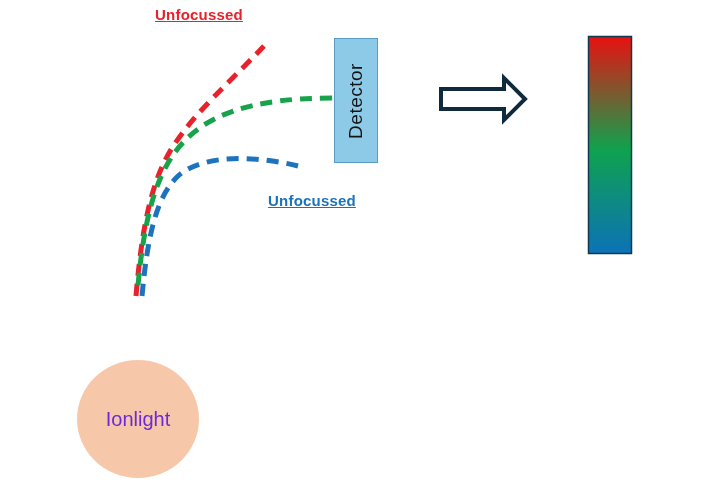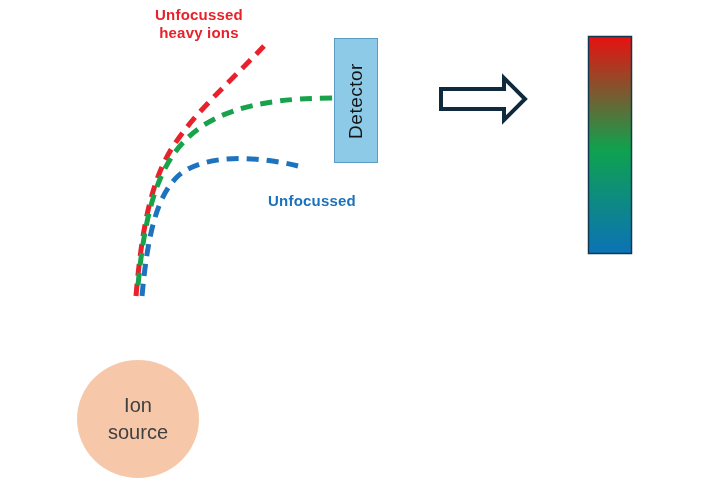--- a/index.html
+++ b/index.html
@@ -33,21 +33,21 @@
     top: 6px;
     width: 110px;
     color: #e8212b;
   }
   .label-light {
     left: 257px;
     top: 192px;
     width: 110px;
     color: #1b72bc;
   }
-  .label .ln { display: block; }
+  .label .ln { display: block; text-decoration: underline; }
   .detector {
     position: absolute;
     left: 334px;
     top: 38px;
     width: 44px;
     height: 125px;
     background: #8ccae8;
     border: 1px solid #5a9cc2;
     box-sizing: border-box;
     display: flex;
@@ -63,26 +63,26 @@
   }
   .ion-source {
     position: absolute;
     left: 77px;
     top: 360px;
     width: 122px;
     height: 118px;
     border-radius: 50%;
     background: #f6c8a9;
     display: flex;
-    flex-direction: column;
+    flex-direction: row;
     align-items: center;
     justify-content: center;
     font-size: 20px;
     line-height: 27px;
-    color: #404040;
+    color: #6d28d9;
   }
   .ion-source .ln { display: block; text-align: center; }
 </style>
 </head>
 <body>
 
 <div class="canvas">
 
   <svg class="layer-svg" width="710" height="489" viewBox="0 0 710 489">
     <defs>
@@ -101,25 +101,24 @@
 
     <rect x="588.5" y="36.5" width="43" height="217" fill="url(#massGrad)" stroke="#12384F" stroke-width="1.5"></rect>
   </svg>
 
   <div class="detector">
     <span class="vtext">Detector</span>
   </div>
 
   <div class="label label-heavy">
     <span class="ln">Unfocussed</span>
-    <span class="ln">heavy ions</span>
   </div>
 
   <div class="label label-light">
     <span class="ln">Unfocussed</span>
   </div>
 
   <div class="ion-source">
     <span class="ln">Ion</span>
-    <span class="ln">source</span>
+    <span class="ln">light</span>
   </div>
 
 </div>
 
 </body></html>

